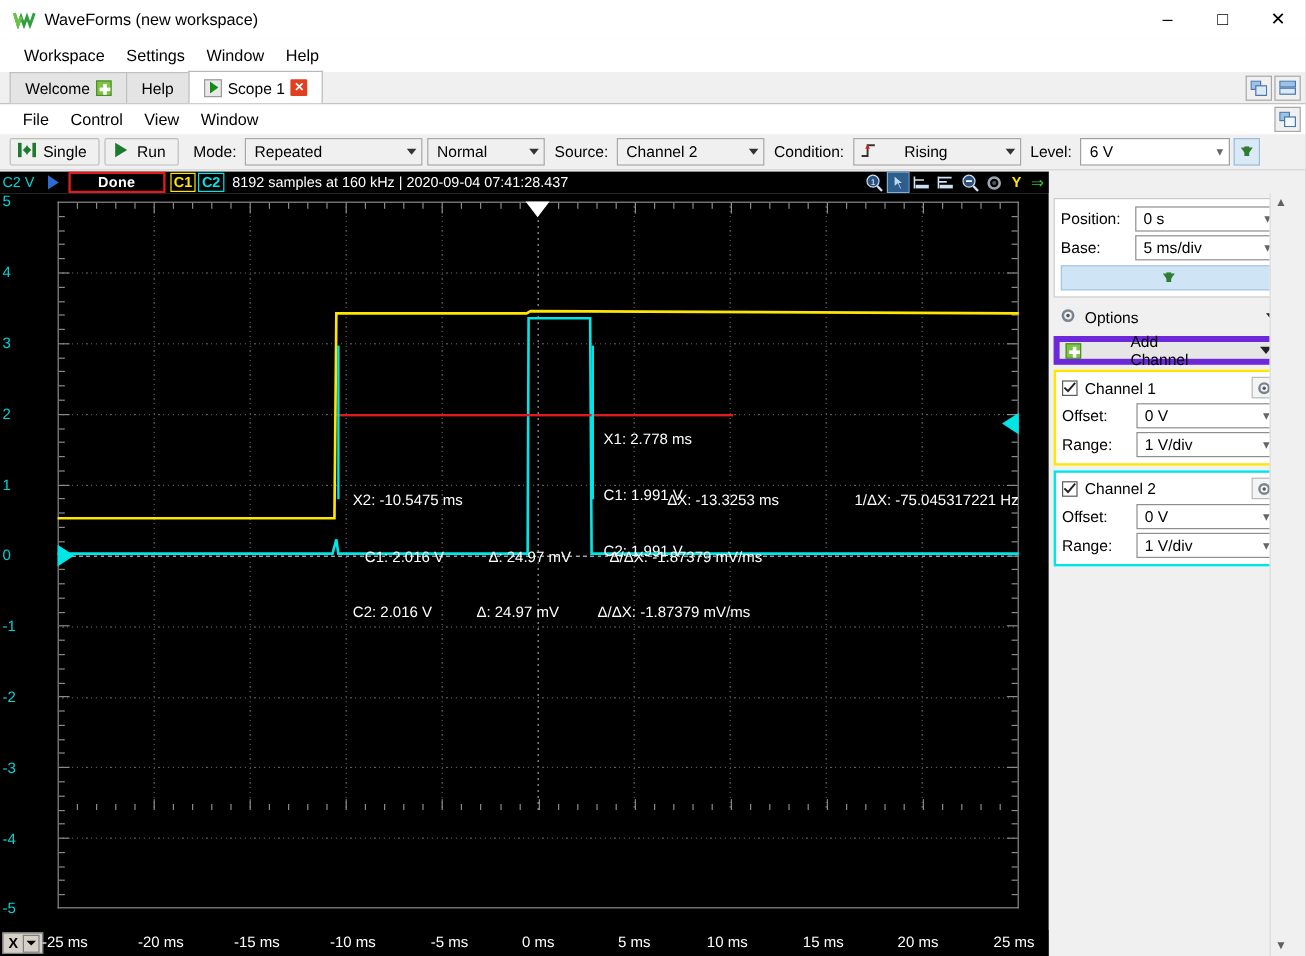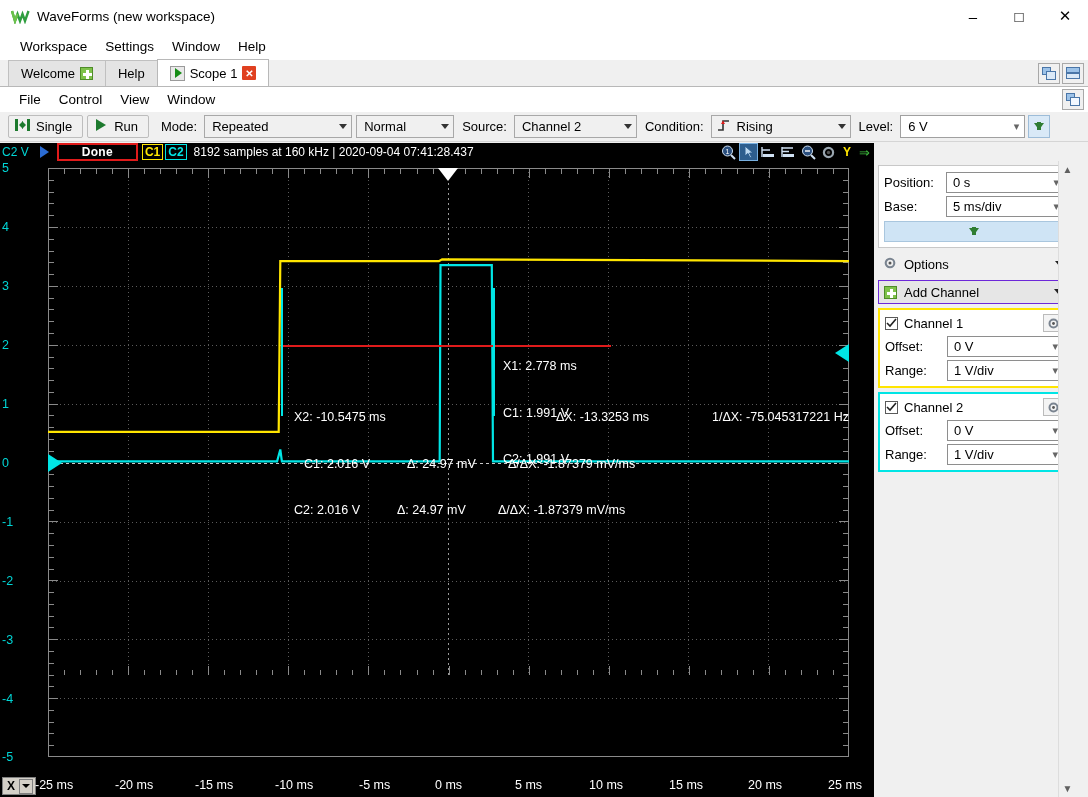--- a/index.html
+++ b/index.html
@@ -182,21 +182,21 @@
   .gear-btn { width: 20px; height: 18px; border: 1px solid #bbb; background: #f4f4f4;
               display: flex; align-items: center; justify-content: center; }
   .row { display: flex; align-items: center; height: 21px; margin-top: 3px; }
   .row .rlbl { width: 62px; font-size: 13px; color: #000; }
   .rcombo { flex: 1; height: 21px; background: #fff; border: 1px solid #8e8e8e;
             display: flex; align-items: center; justify-content: space-between; padding: 0 4px 0 6px; font-size: 13px; }
   .bluebar { margin-top: 4px; height: 21px; background: #cfe4f5; border: 1px solid #a9c6de;
              display: flex; align-items: center; justify-content: center; }
   .secrow { display: flex; align-items: center; height: 24px; padding: 0 5px; margin-bottom: 4px; }
   .secrow.opt { background: #f0f0f0; }
-  .secrow.add { background: #e6e6e6; border: 1px solid #6d28d9; }
+  .secrow.add { background: #e6e6e6; border: 5px solid #6d28d9; gap: 34px; }
   .secrow .stitle { flex: 1; font-size: 13px; margin-left: 7px; }
   .caret-dn { width: 0; height: 0; border-left: 5px solid transparent; border-right: 5px solid transparent;
               border-top: 6px solid #222; }
 </style>
 </head>
 <body>
 
 <div class="app">
 
   <div class="titlebar">
@@ -296,21 +296,21 @@
       <span>Normal</span>
       <span class="caret"></span>
     </div>
     <span class="tb-label">Source:</span>
     <div class="tb-combo" style="width:123px;">
       <span>Channel 2</span>
       <span class="caret"></span>
     </div>
     <span class="tb-label">Condition:</span>
     <div class="tb-combo" style="width:140px;padding-left:5px;">
-      <span style="display:flex;align-items:center;gap:7px;">
+      <span style="display:flex;align-items:center;gap:24px;">
         <span>
           <svg width="13" height="13" viewBox="0 0 13 13">
               <path d="M1 11 L6 11 L6 2 L12 2" stroke="#333" stroke-width="1.6" fill="none"></path>
               <path d="M6 1.5 L4 5 L8 5 Z" fill="#e01b1b"></path>
             </svg>
         </span>
         <span>Rising</span>
       </span>
       <span class="caret"></span>
     </div>

